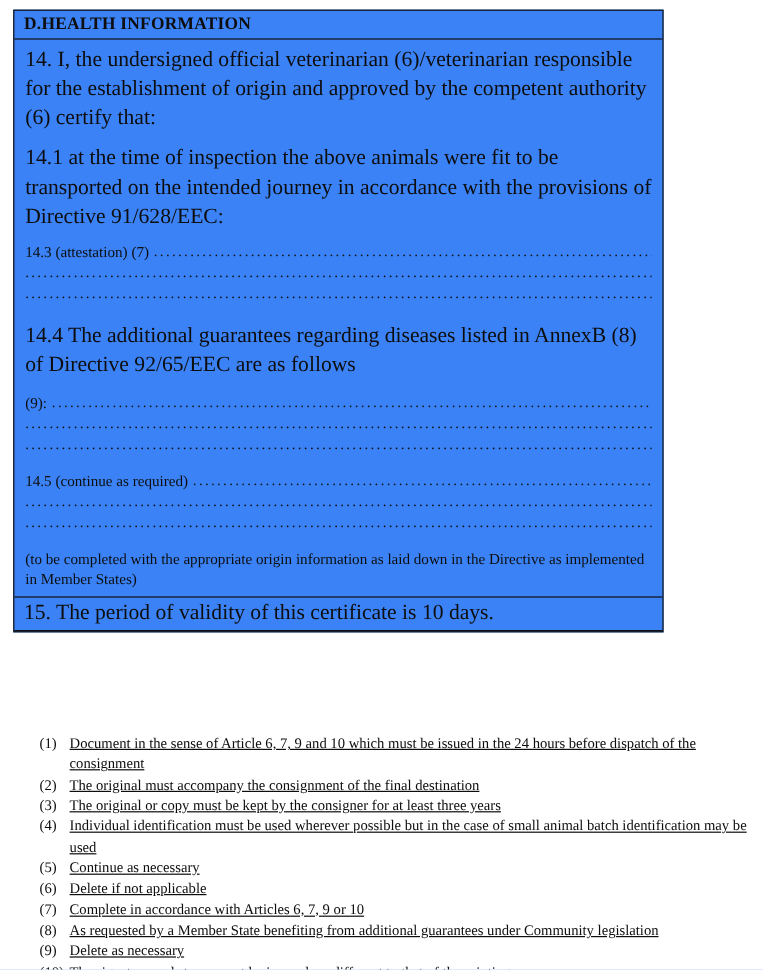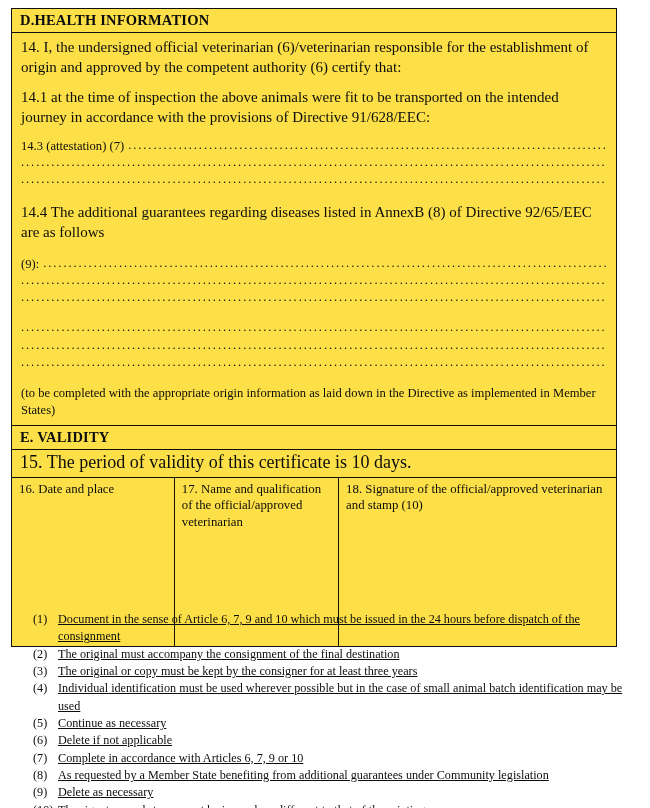--- a/index.html
+++ b/index.html
@@ -14,45 +14,45 @@
     font-family: "Liberation Serif", "DejaVu Serif", serif;
     color: #0d0d0d;
     overflow: hidden;
   }
 
   
   #cert-frame {
     position: absolute;
     left: 11px;
     top: 8px;
-    width: 606px;
+    width: 542px;
     box-sizing: border-box;
     border: 1.6px solid #101010;
-    background: #fde047;
+    background: #3b82f6;
   }
 
   
   .section-band {
     box-sizing: border-box;
     border-bottom: 1.6px solid #101010;
     padding: 2px 8px 3px 8px;
     font-weight: bold;
     font-size: 14.5px;
     letter-spacing: 0.2px;
     line-height: 1.25;
   }
 
   
   #health-body {
     box-sizing: border-box;
     padding: 4px 9px 6px 9px;
     border-bottom: 1.6px solid #101010;
   }
   .clause {
-    font-size: 15px;
+    font-size: 18px;
     line-height: 1.34;
     margin: 0 0 10px 0;
     text-align: left;
   }
   .clause.tight { margin-bottom: 13px; }
 
   
   .leader-row {
     font-size: 12.6px;
     line-height: 1.34;
@@ -162,45 +162,34 @@
     <div class="leader-row">
       <span class="lead-label">(9):</span>
       <span class="lead-dots">....................................................................................................................................................</span>
     </div>
     <div class="dots-only">....................................................................................................................................................</div>
     <div class="dots-only">....................................................................................................................................................</div>
 
     <div class="gap-md"></div>
 
     <div class="leader-row">
+      <span class="lead-label">14.5 (continue as required)</span>
       <span class="lead-dots">....................................................................................................................................................</span>
     </div>
     <div class="dots-only">....................................................................................................................................................</div>
     <div class="dots-only">....................................................................................................................................................</div>
 
     <div class="gap-md"></div>
 
     <p class="note-paren">(to be completed with the appropriate origin information as laid down in the Directive as implemented in Member States)</p>
   </div>
 
-  <div class="section-band">E. VALIDITY</div>
 
   <div id="validity-period">15.  The period of validity of this certificate is 10 days.</div>
 
-  <div id="signature-row">
-    <div class="sig-cell" id="sig-cell-date">
-      <span>16. Date and place</span>
-    </div>
-    <div class="sig-cell" id="sig-cell-name">
-      <span>17. Name and qualification of the official/approved veterinarian</span>
-    </div>
-    <div class="sig-cell" id="sig-cell-sign">
-      <span>18. Signature of the official/approved veterinarian and stamp (10)</span>
-    </div>
-  </div>
 
 </div>
 
 <div id="footnotes">
   <div class="footnote">
     <span class="fn-marker">(1)</span>
     <span class="fn-text">Document in the sense of Article 6, 7, 9 and 10 which must be issued in the 24 hours before dispatch of the consignment</span>
   </div>
   <div class="footnote">
     <span class="fn-marker">(2)</span>

